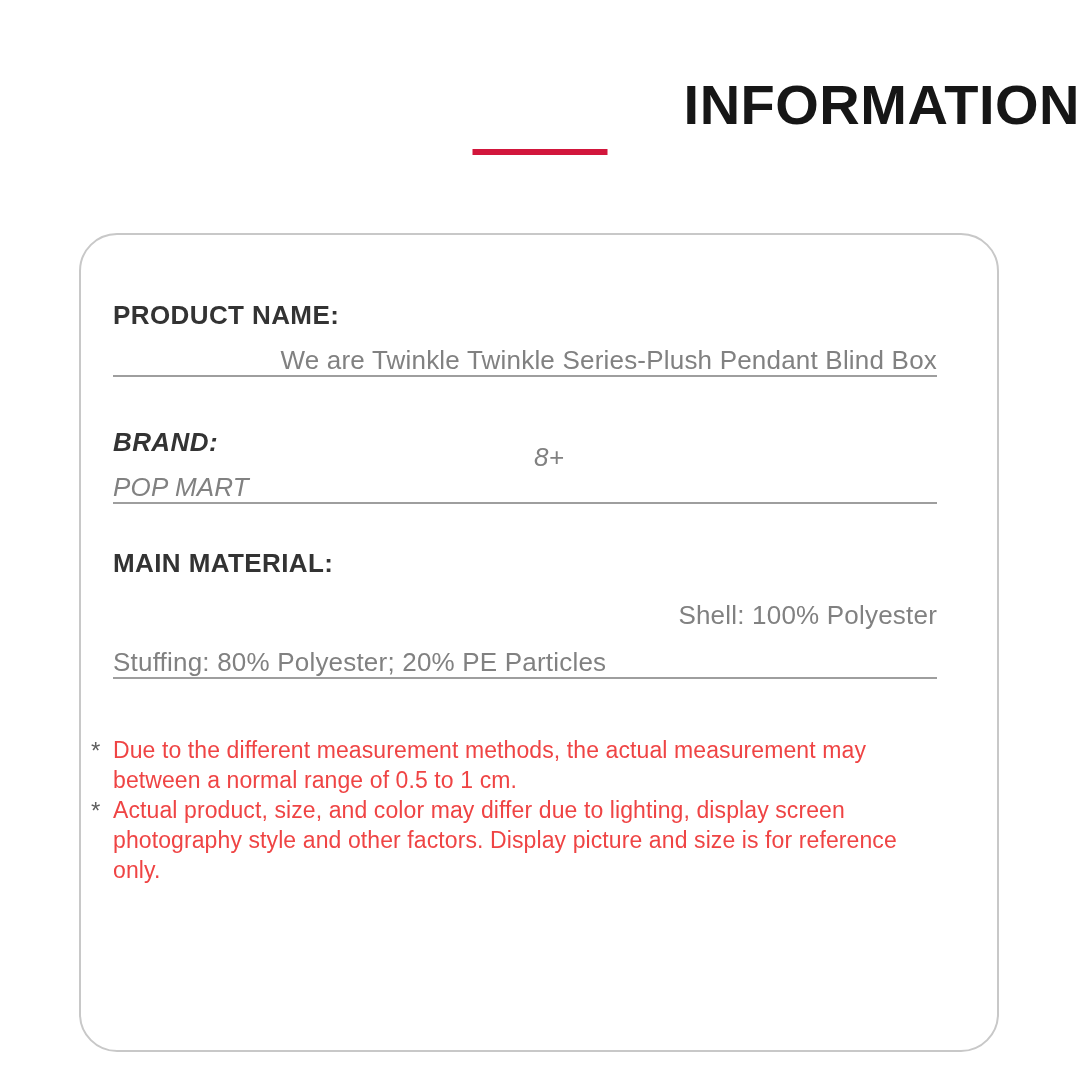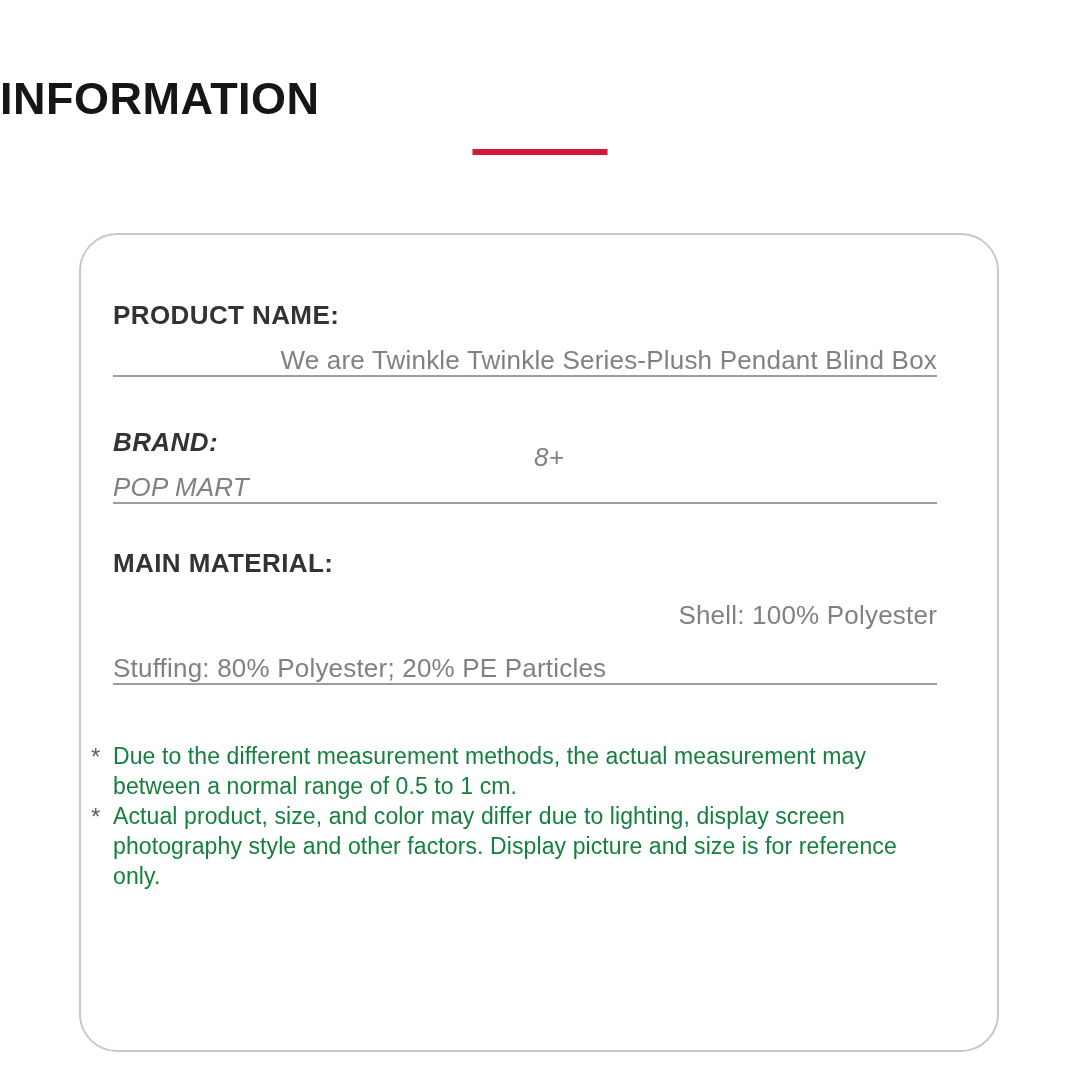--- a/index.html
+++ b/index.html
@@ -15,22 +15,22 @@
     font-family: "Liberation Sans", sans-serif;
     -webkit-font-smoothing: antialiased;
   }
 
   
   .page-title {
     position: absolute;
     top: 74px;
     left: 0;
     width: 1080px;
-    text-align: left;
-    font-size: 45px;
+    text-align: right;
+    font-size: 56px;
     font-weight: 800;
     letter-spacing: 0.5px;
     color: #161616;
     line-height: 1.1;
   }
   .title-underline {
     position: absolute;
     top: 149px;
     left: 50%;
     transform: translateX(-50%);
@@ -83,42 +83,42 @@
     display: flex;
     margin-top: 50px;
     font-style: italic;
   }
   .attr-col-brand { width: 421px; flex: none; }
   .attr-col-age   { flex: 1; }
   .attr-row .sec-value { margin-top: 15px; }
 
   .material-section { margin-top: 44px; }
   .material-line-1 { margin-top: 22px; text-align: right; }
-  .material-line-2 { margin-top: 23px; }
+  .material-line-2 { margin-top: 17px; }
 
   
   .notes-section {
     margin-top: 56px;
     margin-left: -22px;
   }
   .note-item {
     display: flex;
     align-items: flex-start;
   }
   .note-marker {
     flex: none;
     width: 22px;
     font-size: 24px;
     line-height: 32px;
     color: #5f5f5f;
   }
   .note-text {
     font-size: 23px;
     line-height: 30px;
-    color: #15803d;
+    color: #ef4444;
     letter-spacing: 0.1px;
   }
 </style>
 </head>
 <body>
 
 <div class="page-title" data-bind="header.title">INFORMATION</div>
 
 <div class="title-underline" data-bind-style="background:theme.accent" style="background: rgb(210, 22, 60);"></div>
 

